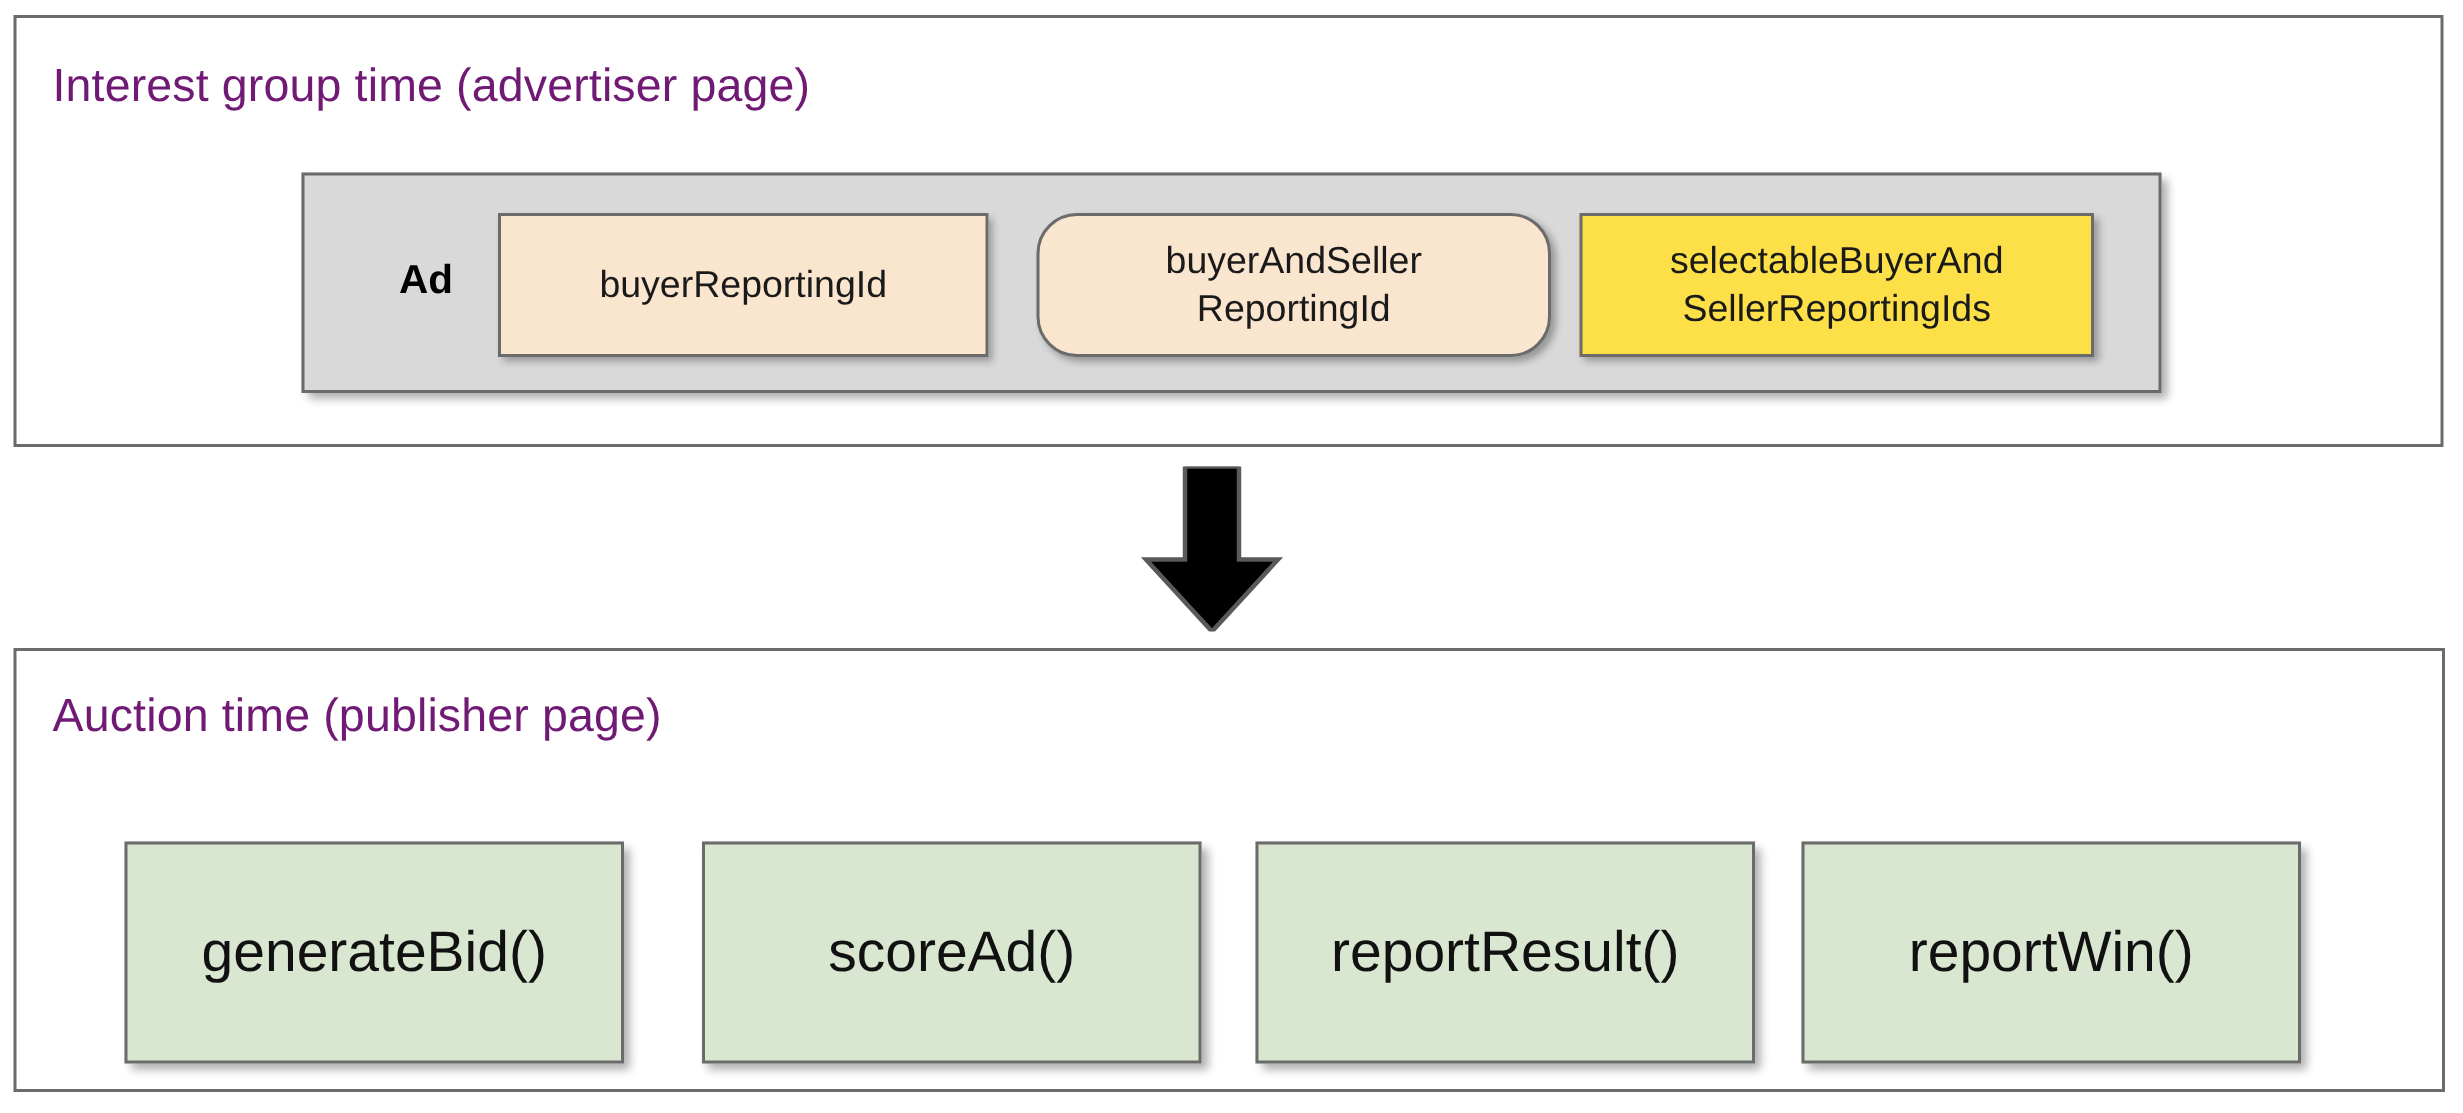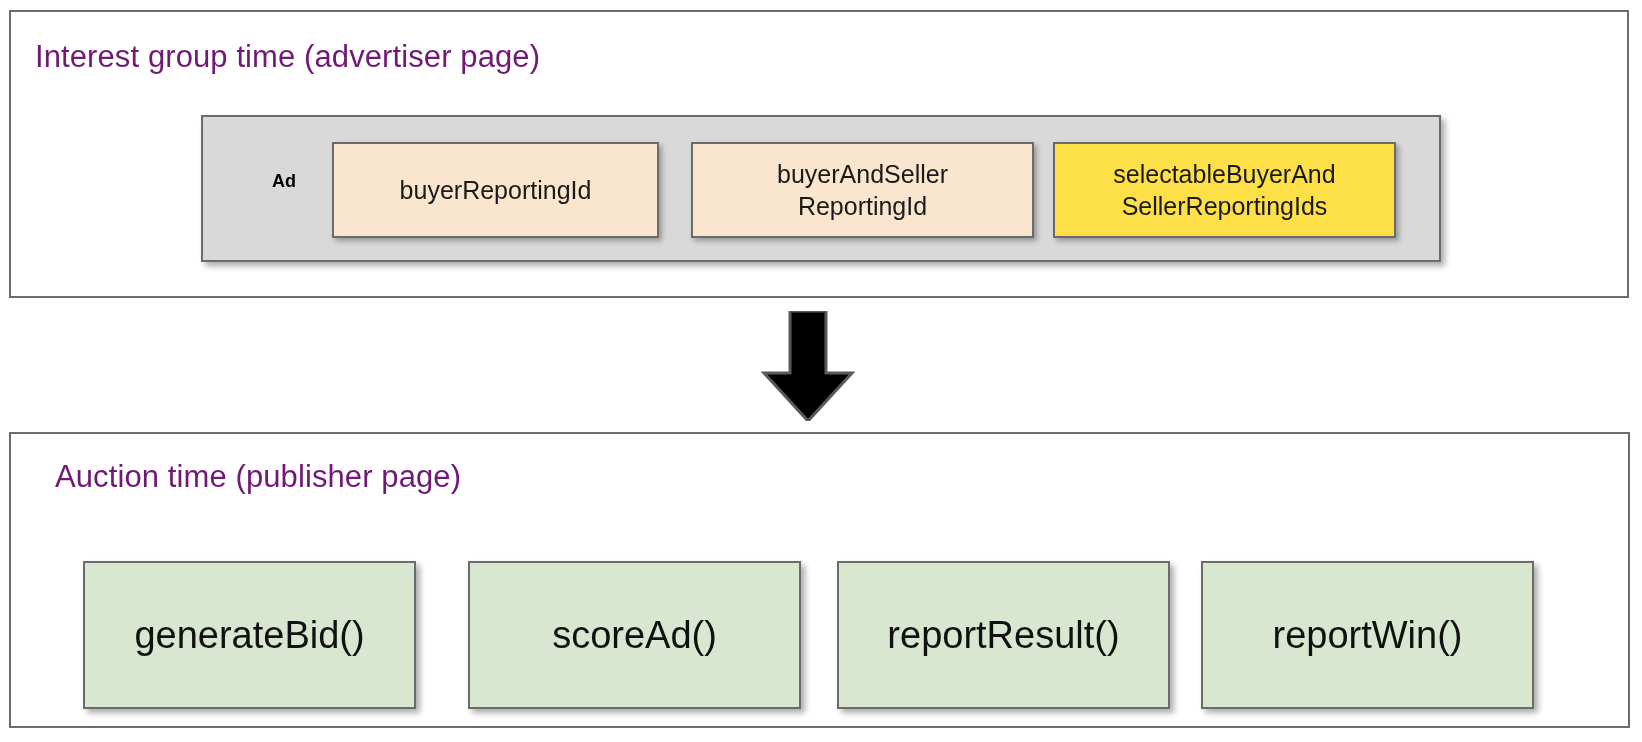--- a/index.html
+++ b/index.html
@@ -45,40 +45,40 @@
 
   .panel-title {
     position: absolute;
     left: 24px;
     font-size: 31px;
     color: #701a75;
     letter-spacing: 0.1px;
     white-space: nowrap;
   }
   #panel-top .panel-title { top: 27px; }
-  #panel-bottom .panel-title { top: 25px; margin-left: 20px; }
+  #panel-bottom .panel-title { top: 25px; }
 
   
   #ad-container {
     position: absolute;
     left: 190px;
     top: 103px;
     width: 1240px;
     height: 147px;
     background: #d9d9d9;
     border: 2px solid #6b6b6b;
     box-sizing: border-box;
     box-shadow: 4px 4px 6px rgba(0,0,0,0.33);
   }
   #ad-label {
     position: absolute;
     left: 31px;
     top: 54px;
     width: 100px;
-    font-size: 18px;
+    font-size: 27px;
     font-weight: bold;
     color: #000000;
     text-align: center;
   }
 
   
   .field-box {
     position: absolute;
     top: 25px;
     height: 96px;
@@ -90,21 +90,21 @@
     text-align: center;
     font-size: 25px;
     line-height: 1.28;
     color: #1a1a1a;
     box-shadow: 3px 3px 5px rgba(0,0,0,0.3);
   }
   .field-box.tone-light { background: #fae6cf; }
   .field-box.tone-dark  { background: #fde047; }
 
   #field-0 { left: 129px; width: 327px; }
-  #field-1 { left: 488px; width: 343px; }
+  #field-1 { left: 488px; width: 343px; border-radius: 27px; }
   #field-2 { left: 850px; width: 343px; }
 
   
   #flow-arrow {
     position: absolute;
     left: 760px;
     top: 311px;
     width: 96px;
     height: 110px;
   }

